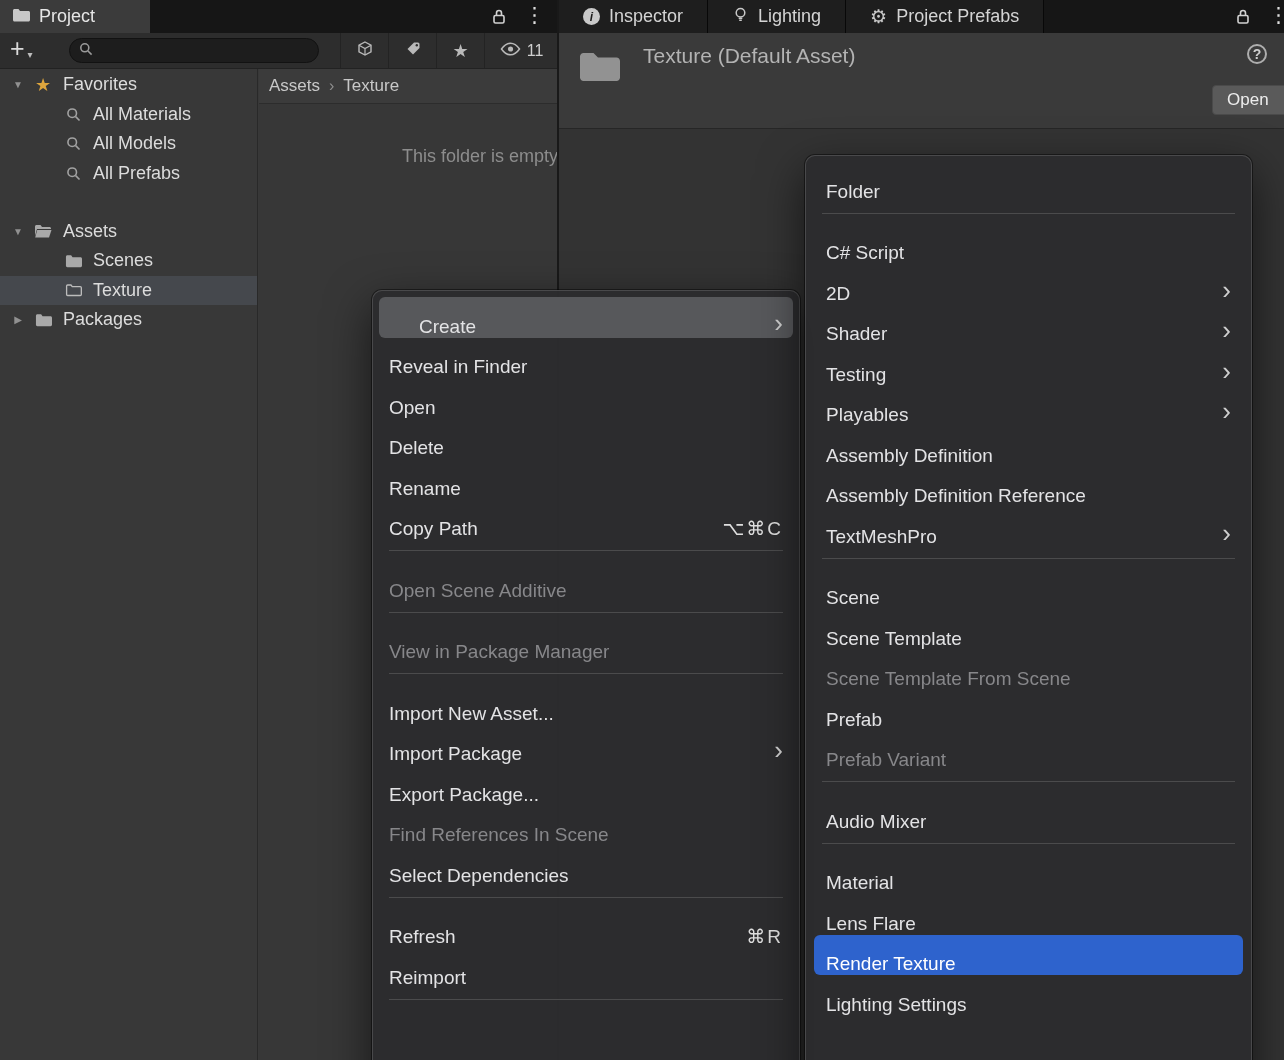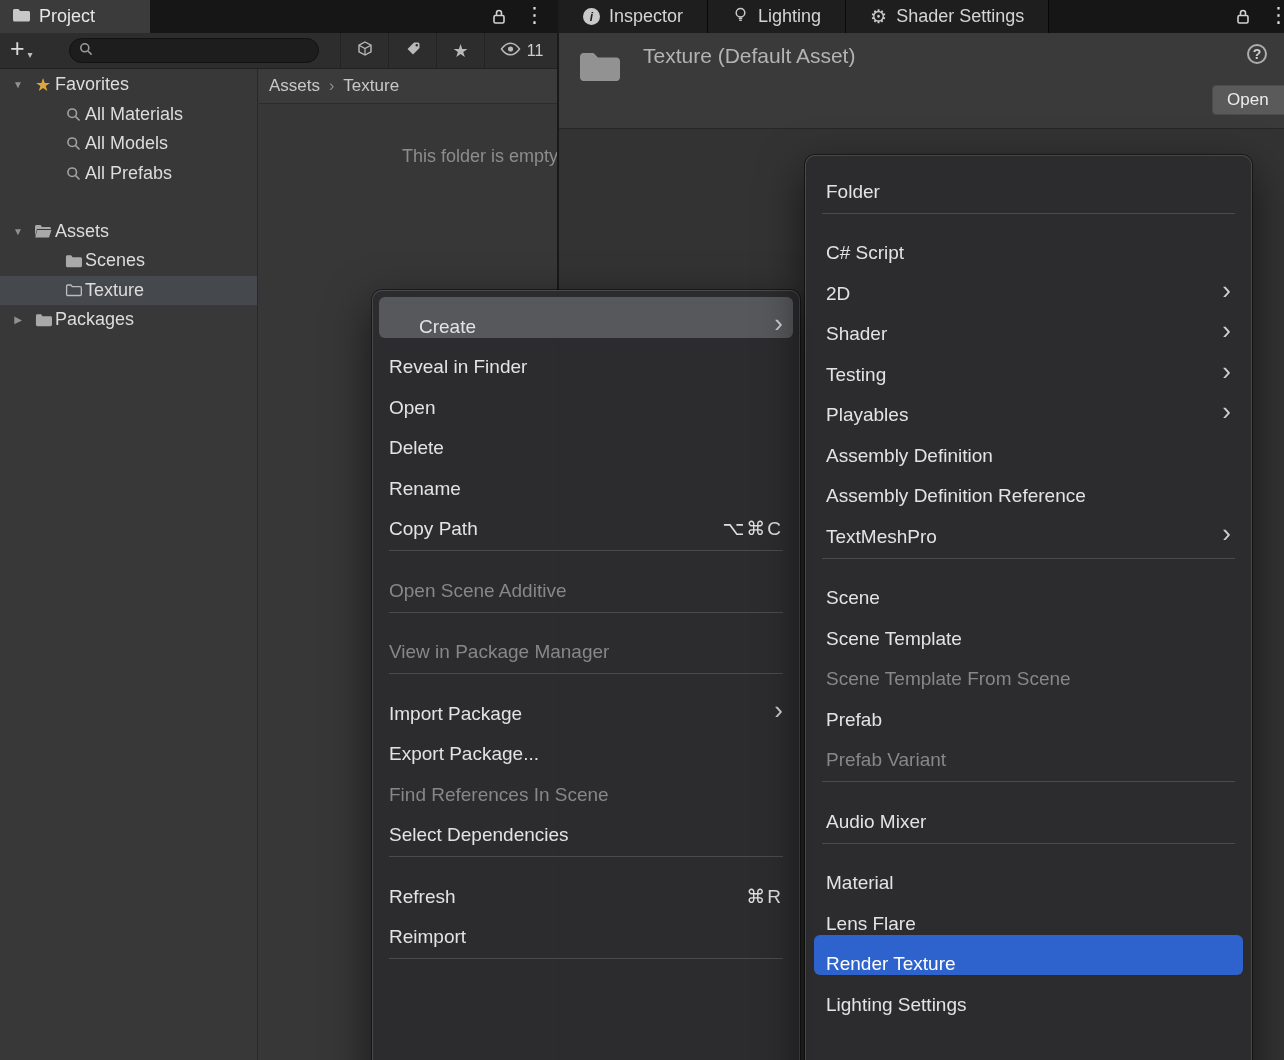--- a/index.html
+++ b/index.html
@@ -39,21 +39,21 @@
   .tool-btn.wide { width: 74px; }
   .tool-star { color: #b9b9b9; font-size: 18px; }
   .count { font-size: 16px; color: #cfcfcf; }
 
   
   .sidebar { position: absolute; left: 0; top: 69px; width: 258px; height: 991px; background: #383838;
              border-right: 1px solid #292929; padding-top: 1px; }
   .srow { height: 29.5px; display: flex; align-items: center; font-size: 18px; color: #dcdcdc; }
   .srow .tri { width: 16px; text-align: center; font-size: 10px; color: #919191; margin-left: 10px; flex: 0 0 16px; }
   .srow .ric { width: 24px; display: flex; justify-content: center; margin-left: 5px; flex: 0 0 24px; }
-  .srow .lbl { white-space: nowrap; }
+  .srow .lbl { margin-left: 8px; white-space: nowrap; }
   .srow.child { padding-left: 56px; }
   .srow.selected { background: var(--selected_row, #45484d); }
   .sgap { height: 28.5px; }
   .fav-star { color: #dfa63d; font-size: 18px; line-height: 1; }
 
   
   .content { position: absolute; left: 259px; top: 69px; width: 299px; height: 991px; background: #373737; }
   .crumbbar { height: 35px; background: #3b3b3b; border-bottom: 1px solid #2c2c2c; display: flex;
               align-items: center; padding-left: 10px; gap: 9px; font-size: 17px; color: #c8c8c8; }
   .crumb-sep { color: #8e8e8e; font-size: 16px; }
@@ -122,21 +122,21 @@
         <span>
           <svg width="17" height="17" viewBox="0 0 17 17">
               <circle cx="8.5" cy="6.8" r="4.3" fill="none" stroke="#c9c9c9" stroke-width="1.5"></circle>
               <path d="M6.7 12.2h3.6M7.2 14.2h2.6" stroke="#c9c9c9" stroke-width="1.5"></path>
             </svg>
         </span>
         <span>Lighting</span>
       </div>
       <div class="insp-tab">
         <span class="gear-glyph">⚙</span>
-        <span>Shader Settings</span>
+        <span>Project Prefabs</span>
       </div>
     </div>
 
     <span class="strip-lock-right">
       <svg width="14" height="17" viewBox="0 0 14 17">
           <rect x="2" y="7.5" width="10" height="7.5" rx="1.5" fill="none" stroke="#d2d2d2" stroke-width="1.6"></rect>
           <path d="M4.5 7.5V5a2.5 2.5 0 0 1 5 0v2.5" fill="none" stroke="#d2d2d2" stroke-width="1.6"></path>
         </svg>
     </span>
     <span class="strip-kebab-right">⋮</span>
@@ -318,20 +318,24 @@
         <span class="mi-label">Open Scene Additive</span>
 
       </div>
       <div class="menu-sep"></div>
       <div class="menu-item disabled">
         <span class="mi-label">View in Package Manager</span>
 
       </div>
       <div class="menu-sep"></div>
       <div class="menu-item">
+        <span class="mi-label">Import New Asset...</span>
+
+      </div>
+      <div class="menu-item">
         <span class="mi-label">Import Package</span>
 
         <span class="mi-chevron">›</span>
       </div>
       <div class="menu-item">
         <span class="mi-label">Export Package...</span>
 
       </div>
       <div class="menu-item disabled">
         <span class="mi-label">Find References In Scene</span>

